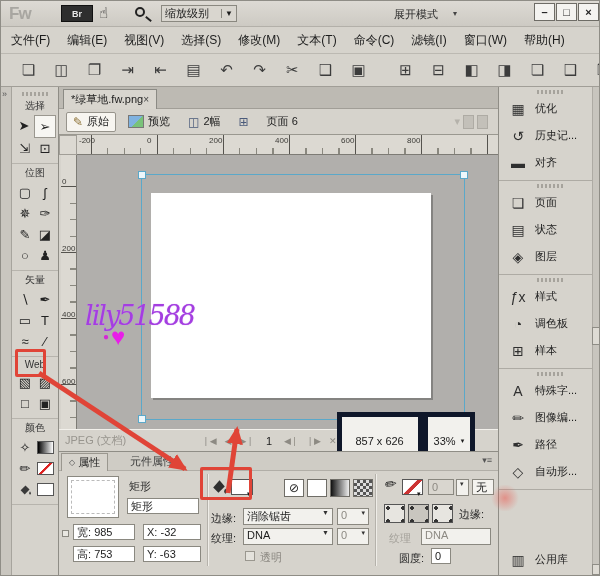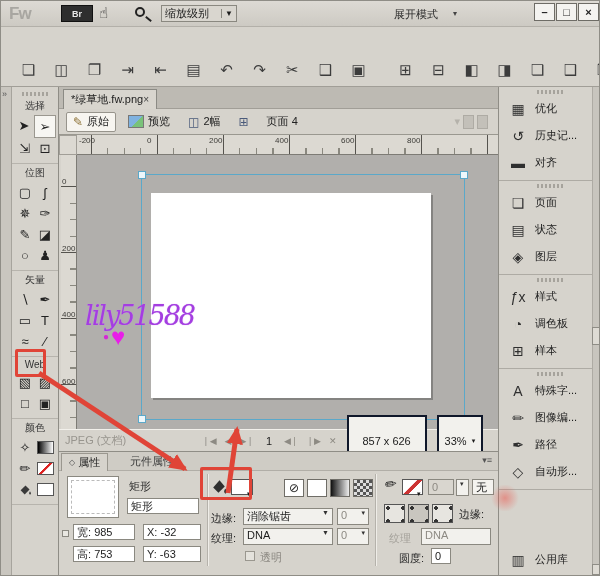--- a/index.html
+++ b/index.html
@@ -98,22 +98,22 @@
       font-size:27px;color:#a43ee0;letter-spacing:-2px;z-index:40;text-shadow:0 0 1px #c98ff0;}
   .wm-heart{left:110px;top:322px;font-size:24px;color:#e81ee8;z-index:40;}
   .wm-dot{left:102px;top:330px;font-size:10px;color:#d528d5;z-index:40;}
 
   
   .statusbar{left:58px;top:428px;width:439px;height:22px;background:#d6d3cc;border-top:1px solid #f2f0eb;
              display:flex;align-items:center;font-size:11px;}
   .st-format{color:#98958e;margin-left:6px;}
   .st-nav{display:flex;gap:8px;margin-left:76px;color:#8d8a83;font-size:9px;align-items:center;}
   .st-frame{color:#1c1c1c;font-size:11px;margin:0 4px;}
-  .st-box{background:#f2f1ed;border:2px solid #0f172a;height:16px;display:flex;align-items:center;
-          justify-content:center;padding:16px 6px;margin-left:10px;}
+  .st-box{background:#f2f1ed;border:5px solid #0f172a;height:16px;display:flex;align-items:center;
+          justify-content:center;padding:16px 6px;}
   .st-zoom .car{font-size:7px;margin-left:5px;}
 
   
   .props{left:58px;top:450px;width:439px;height:126px;background:#d6d3cc;border-top:1px solid #8f8d86;}
   .props-hdr{position:absolute;left:0;top:0;width:100%;height:18px;background:#cfccc5;border-bottom:1px solid #b1aea7;}
   .ptab{position:absolute;top:1px;height:17px;display:flex;align-items:center;gap:3px;padding:0 7px;font-size:11px;}
   .ptab.on{left:2px;background:#d6d3cc;border:1px solid #9a978f;border-bottom:none;}
   .ptab.off{left:64px;color:#3a3a3a;}
   .pmenu{position:absolute;right:6px;top:3px;font-size:9px;color:#555;}
   .thumb{left:8px;top:24px;width:52px;height:42px;background:#fff;border:1px solid #8a8880;}
@@ -166,20 +166,33 @@
       <span>缩放级别</span>
       <span class="car">▼</span>
     </div>
     <div class="abs expand-mode">展开模式</div>
     <div class="abs expand-caret">▾</div>
     <div class="abs winbtn" style="right:46px">–</div>
     <div class="abs winbtn" style="right:24px">□</div>
     <div class="abs winbtn" style="right:2px">×</div>
   </div>
 
+  <div class="abs menubar">
+
+  <span>文件(F)</span>
+      <span>编辑(E)</span>
+      <span>视图(V)</span>
+      <span>选择(S)</span>
+      <span>修改(M)</span>
+      <span>文本(T)</span>
+      <span>命令(C)</span>
+      <span>滤镜(I)</span>
+      <span>窗口(W)</span>
+      <span>帮助(H)</span>
+    </div>
 
   <div class="abs toolbar">
     <div class="tb-grip"></div>
     <div class="tb-group">
 
     <span class="tb-ic">❏</span>
         <span class="tb-ic">◫</span>
         <span class="tb-ic">❐</span>
         <span class="tb-ic">⇥</span>
         <span class="tb-ic">⇤</span>
@@ -298,21 +311,21 @@
       <span>预览</span>
     </div>
     <div class="vtab">
       <span class="ic">◫</span>
       <span>2幅</span>
     </div>
     <div class="vtab">
       <span class="ic vt-gray">⊞</span>
     </div>
     <div class="vtab">
-      <span>页面 4</span>
+      <span>页面 6</span>
     </div>
     <div class="pagenav-ghost">
       <span>▾</span>
       <i></i>
         <i></i>
     </div>
   </div>
 
   <div class="abs rcorner"></div>
   <div class="abs hruler">

